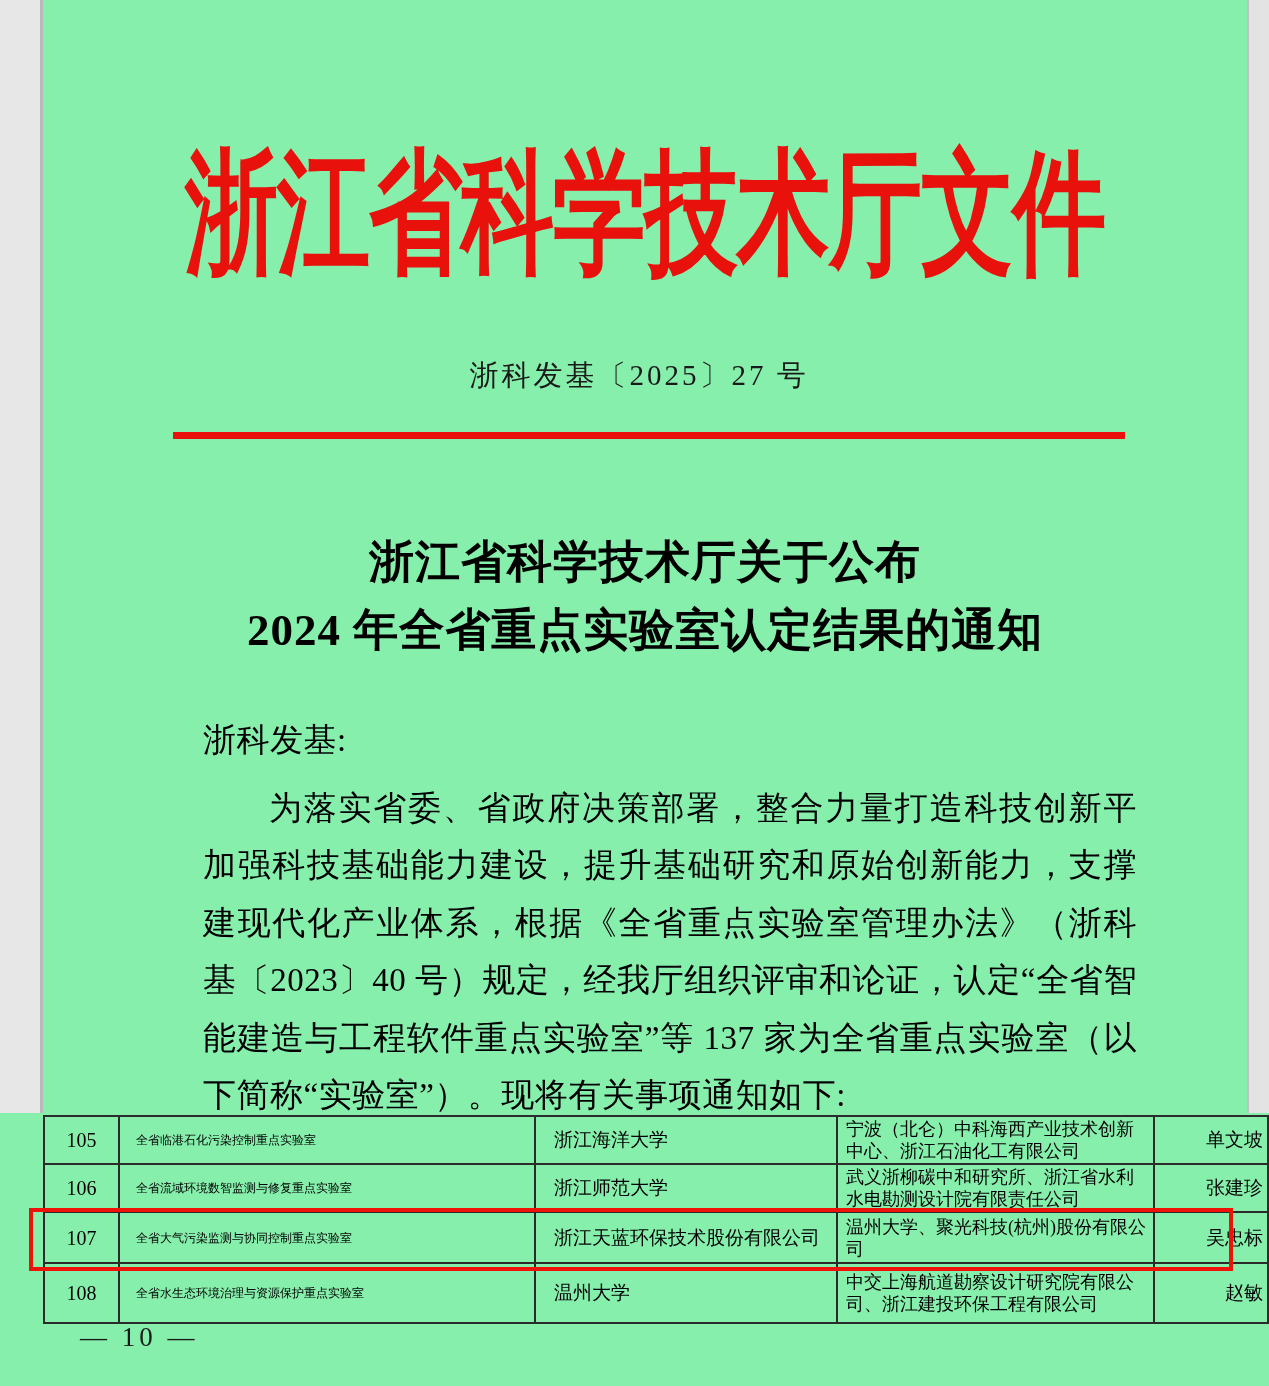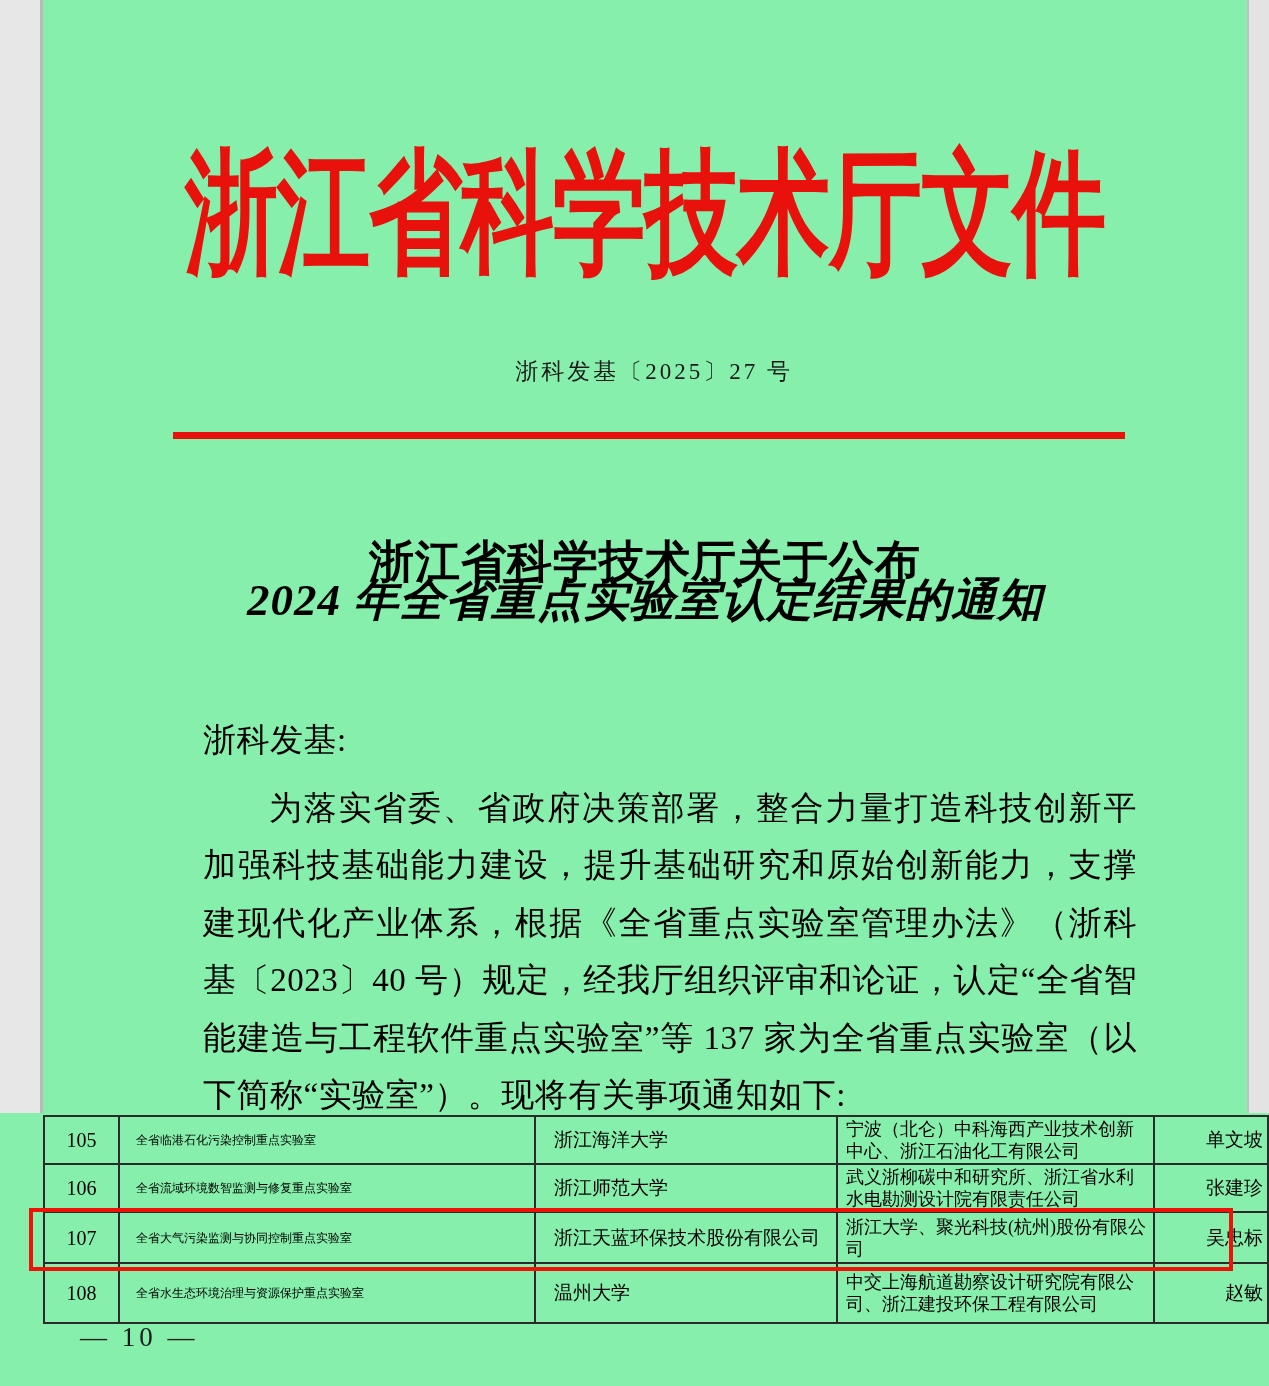--- a/index.html
+++ b/index.html
@@ -23,35 +23,35 @@
   
   .red-header{
     position:absolute;left:43px;top:146px;width:1204px;
     text-align:center;
     font-size:93px;font-weight:900;letter-spacing:-1px;
     color:#e8110c;line-height:1;
     transform:scaleY(1.45);transform-origin:top center;
     white-space:nowrap;
   }
   .doc-number{
-    position:absolute;left:52px;top:356px;width:1204px;
-    text-align:center;font-size:23px;color:#1a1a1a;letter-spacing:3px;
+    position:absolute;left:37px;top:356px;width:1204px;
+    text-align:center;font-size:29px;color:#1a1a1a;letter-spacing:3px;
     white-space:nowrap;
   }
   .red-rule{
     position:absolute;left:173px;top:432px;width:952px;height:7px;
     background:#e8110c;
   }
   .notice-title{
     position:absolute;left:43px;width:1204px;text-align:center;
     font-size:45px;font-weight:700;color:#000;line-height:1;
     letter-spacing:1px;white-space:nowrap;
   }
   .notice-title.l1{top:540px;}
-  .notice-title.l2{top:578px;font-style:italic;}
+  .notice-title.l2{top:608px;}
   
   .body-text{
     position:absolute;left:203px;top:712px;width:934px;
     font-size:33px;color:#000;
   }
   .bline{
     height:57.5px;line-height:57.5px;white-space:nowrap;
     letter-spacing:0.5px;
   }
   .bline.fill{
@@ -127,21 +127,21 @@
         <td class="c-no">106</td>
         <td class="c-lab">全省流域环境数智监测与修复重点实验室</td>
         <td class="c-inst">浙江师范大学</td>
         <td class="c-part">武义浙柳碳中和研究所、浙江省水利水电勘测设计院有限责任公司</td>
         <td class="c-dir">张建珍</td>
       </tr>
       <tr>
         <td class="c-no">107</td>
         <td class="c-lab">全省大气污染监测与协同控制重点实验室</td>
         <td class="c-inst">浙江天蓝环保技术股份有限公司</td>
-        <td class="c-part">浙江大学、聚光科技(杭州)股份有限公司</td>
+        <td class="c-part">温州大学、聚光科技(杭州)股份有限公司</td>
         <td class="c-dir">吴忠标</td>
       </tr>
       <tr>
         <td class="c-no">108</td>
         <td class="c-lab">全省水生态环境治理与资源保护重点实验室</td>
         <td class="c-inst">温州大学</td>
         <td class="c-part">中交上海航道勘察设计研究院有限公司、浙江建投环保工程有限公司</td>
         <td class="c-dir">赵敏</td>
       </tr>
     </tbody>

